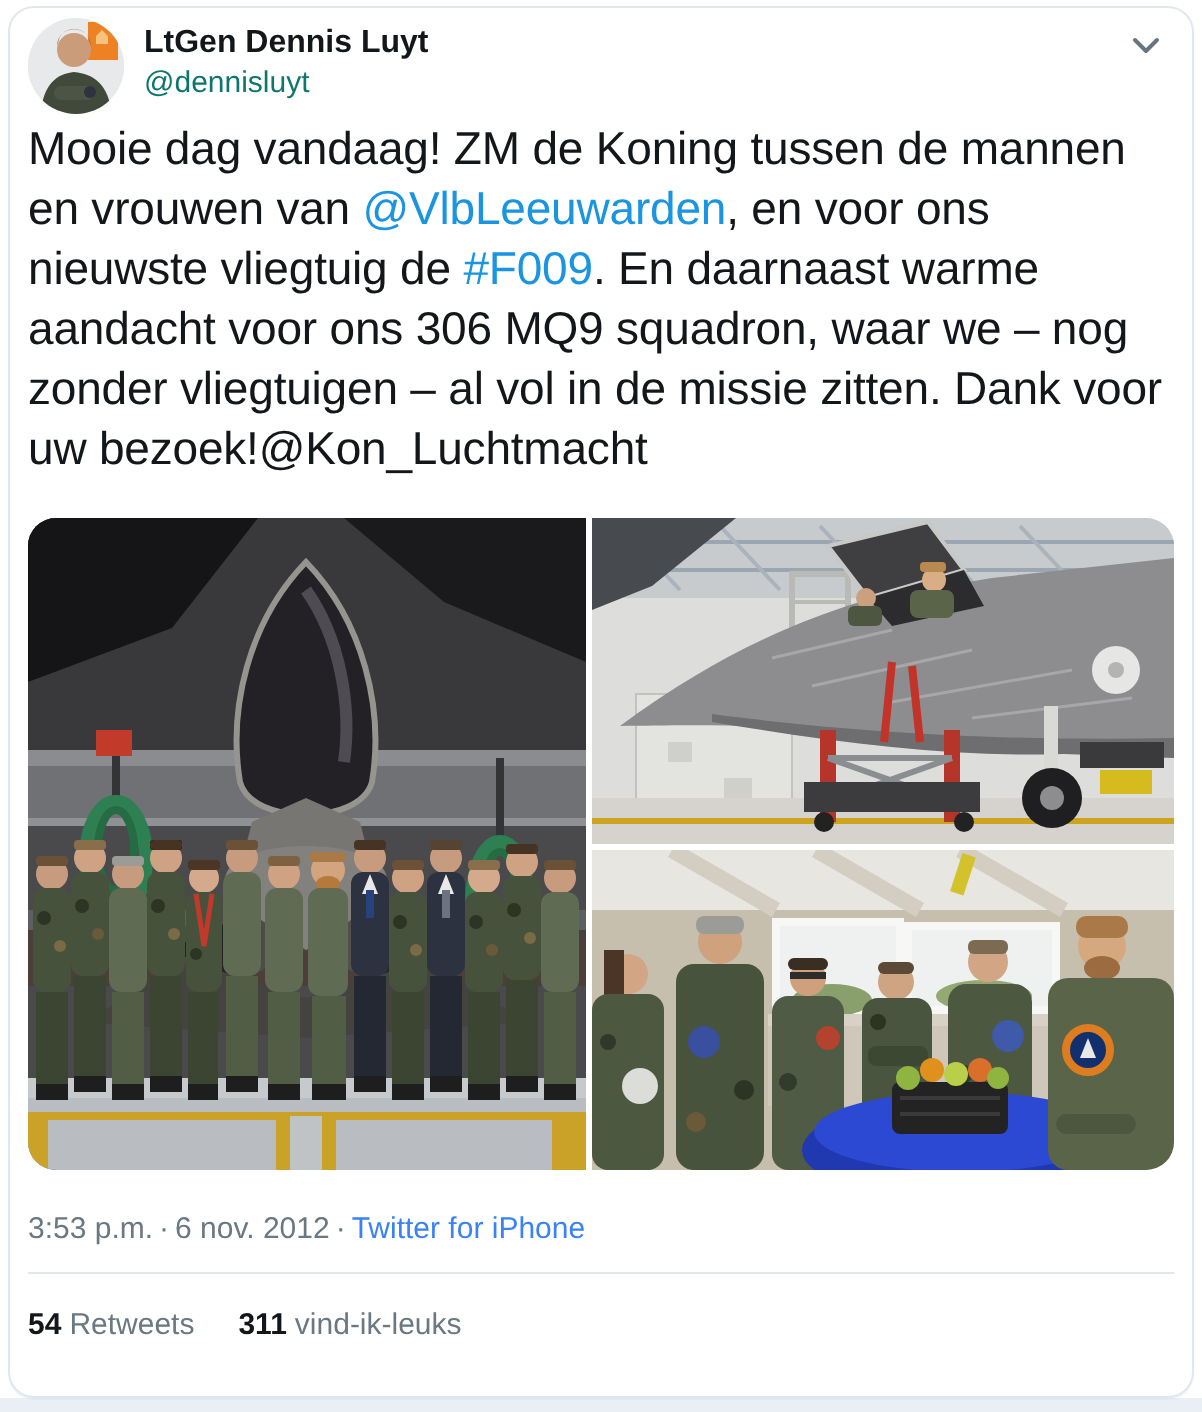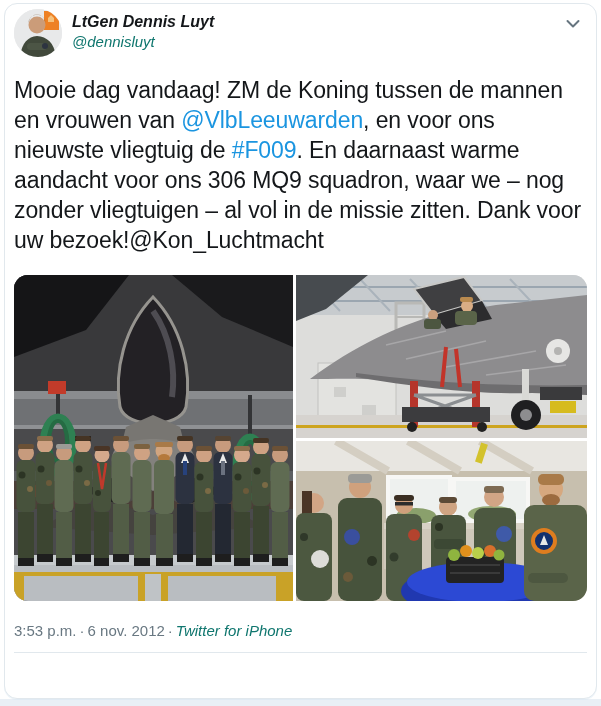--- a/index.html
+++ b/index.html
@@ -19,47 +19,47 @@
     padding:5px 9px 8px 9px;
     box-shadow:0 1px 0 rgba(210,225,240,.35);
   }
   
   .hdr{display:flex;align-items:flex-start;}
   .avatar{
     width:48px;height:48px;border-radius:50%;overflow:hidden;flex:0 0 48px;
     background:#e8e9ea;cursor:pointer;
   }
   .avatar svg{display:block;}
-  .who{margin-left:10px;padding-top:3px;flex:1;font-style:italic;}
+  .who{margin-left:10px;padding-top:3px;flex:1;}
   .name{font-size:16px;font-weight:bold;color:#14171a;line-height:20px;cursor:pointer;}
   .handle{font-size:15px;color:#0f766e;line-height:19px;cursor:pointer;}
   .caret{padding:6px 6px 0 0;cursor:pointer;}
   
   .tweet{
-    margin:18px 0 0 0;
+    margin:2px 0 0 0;
     font-size:23px;line-height:30px;color:#14171a;
     letter-spacing:-0.1px;
     word-wrap:break-word;
   }
   .tlink{color:#1b95e0;text-decoration:none;cursor:pointer;}
   
   .media{
     margin-top:20px;
     width:573px;height:326px;
     display:grid;grid-template-columns:279px 291px;gap:3px;
     border-radius:14px;overflow:hidden;
     background:#fff;
   }
   .media .rcol{display:grid;grid-template-rows:163px 160px;gap:3px;}
   .ph{position:relative;overflow:hidden;cursor:pointer;}
   .ph svg{display:block;width:100%;height:100%;}
   
   .meta{margin-top:20px;font-size:15px;line-height:20px;color:#697882;}
   .meta .dot{margin:0 3px;}
-  .srclink{color:#0f766e;text-decoration:none;cursor:pointer;font-style:italic;}
+  .srclink{color:#3b82f6;text-decoration:none;cursor:pointer;}
   .divider{border:none;border-top:1px solid #e1e8ed;margin:11px 0 0 0;}
   .stats{padding-top:16px;font-size:15px;line-height:20px;color:#697882;display:flex;}
   .stat{cursor:pointer;}
   .stat b{color:#14171a;font-weight:bold;margin-right:4px;}
   .stat + .stat{margin-left:22px;}
 </style>
 </head>
 <body>
 
 <div class="card">
@@ -388,14 +388,18 @@
       </div>
     </div>
   </div>
 
   <div class="meta">
     <span>3:53 p.m.</span><span class="dot">·</span><span>6 nov. 2012</span><span class="dot">·</span><a class="srclink">Twitter for iPhone</a>
   </div>
 
   <hr class="divider">
 
+  <div class="stats">
+    <div class="stat"><b>54</b><span>Retweets</span></div>
+    <div class="stat"><b>311</b><span>vind-ik-leuks</span></div>
+  </div>
 
 </div>
 
 </body></html>

